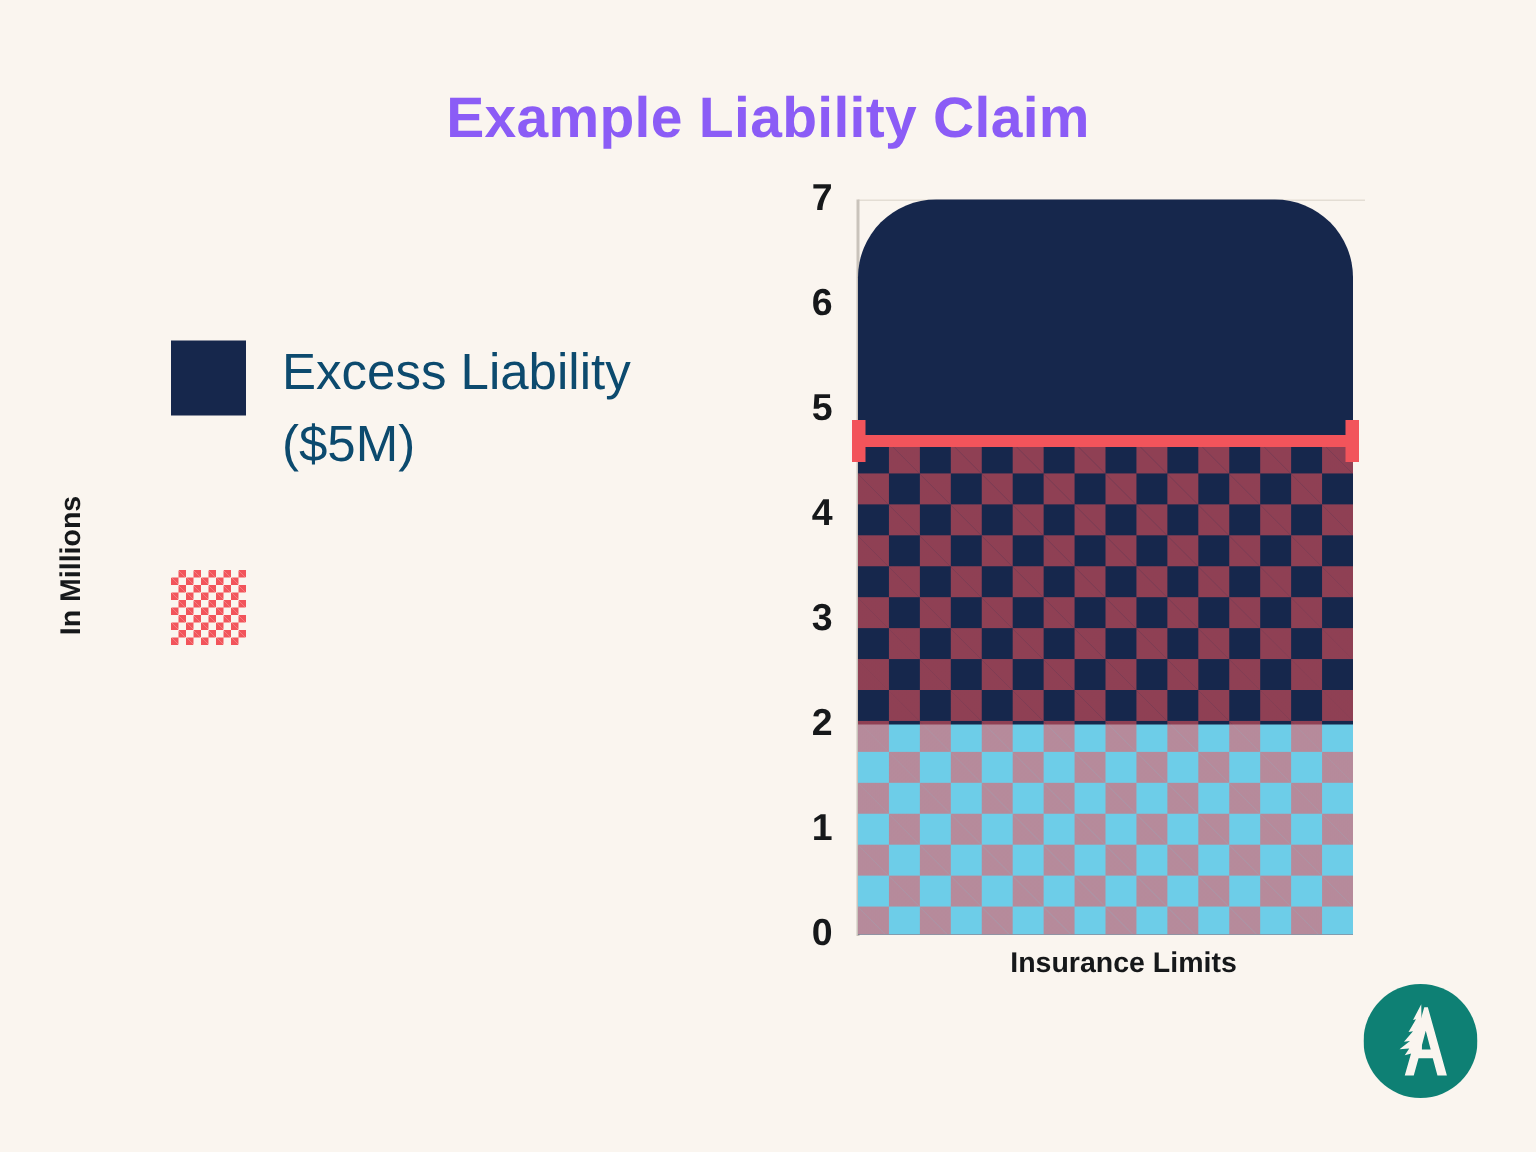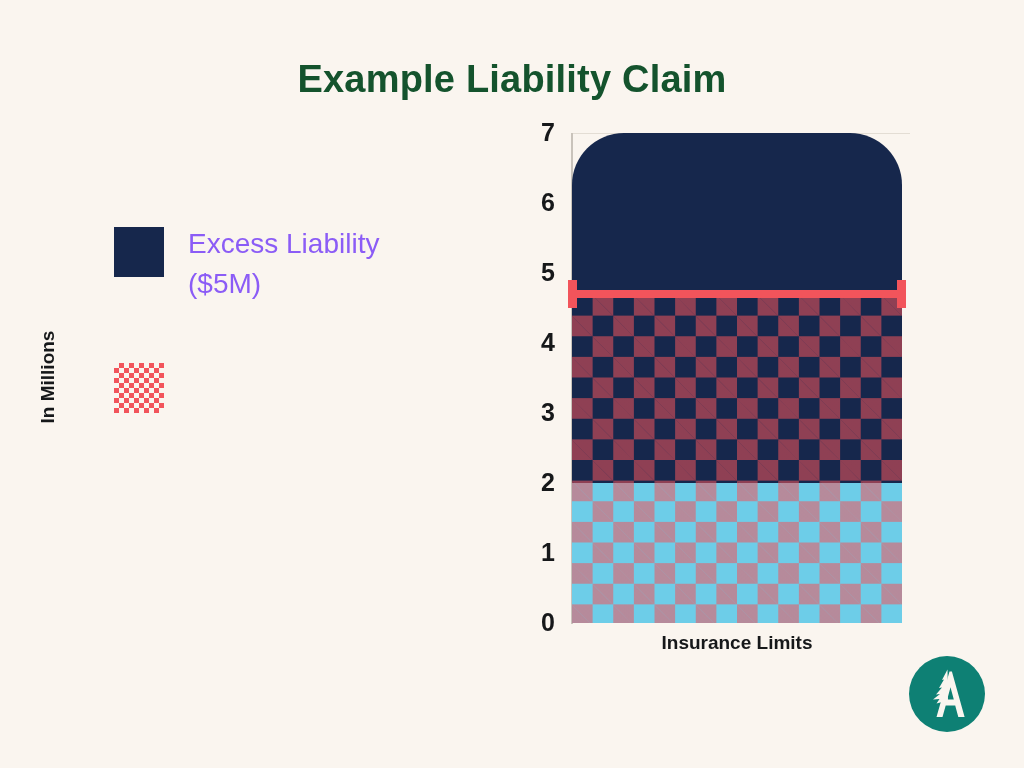--- a/index.html
+++ b/index.html
@@ -10,21 +10,21 @@
     overflow:hidden;
     position:relative;
   }
   #stage{position:absolute;left:0;top:0;width:1024px;height:768px;}
 
   
   .title{
     position:absolute;left:0;top:58px;width:1024px;
     text-align:center;
     font-size:38px;font-weight:bold;
-    color:#14532d;
+    color:#8b5cf6;
     letter-spacing:.2px;
     white-space:nowrap;
   }
 
   
   .legend{position:absolute;left:114px;top:224px;width:380px;}
   .legend-item{display:flex;align-items:flex-start;margin-bottom:56px;}
   .legend-swatch{
     width:50px;height:50px;flex:0 0 50px;margin-right:24px;margin-top:3px;
   }
@@ -32,34 +32,34 @@
   .sw-blue{background:#6dcde8;}
   .sw-check{
     background-color:#faf5ef;
     background-image:
       linear-gradient(45deg,#f2545b 25%,transparent 25%,transparent 75%,#f2545b 75%),
       linear-gradient(45deg,#f2545b 25%,transparent 25%,transparent 75%,#f2545b 75%);
     background-size:10px 10px;
     background-position:0 0, 5px 5px;
   }
   .legend-text{
-    font-size:28px;color:#8b5cf6;line-height:1.42;
+    font-size:34px;color:#0c4a6e;line-height:1.42;
     max-width:300px;
   }
 
   
   .chart{position:absolute;left:0;top:0;width:1024px;height:768px;}
 
   .ylabel{
     position:absolute;left:-42px;top:366px;width:180px;
     transform:rotate(-90deg);transform-origin:center center;
     text-align:center;font-size:19px;font-weight:bold;color:#16181a;
   }
   .xlabel{
-    position:absolute;left:572px;top:632px;width:330px;
+    position:absolute;left:584px;top:632px;width:330px;
     text-align:center;font-size:19px;font-weight:bold;color:#16181a;
   }
   .ytick{
     position:absolute;width:40px;text-align:right;
     font-size:25px;font-weight:bold;color:#16181a;
   }
   .gridline{
     position:absolute;left:572px;width:338px;height:1px;
     background:#e3ddd4;
   }

